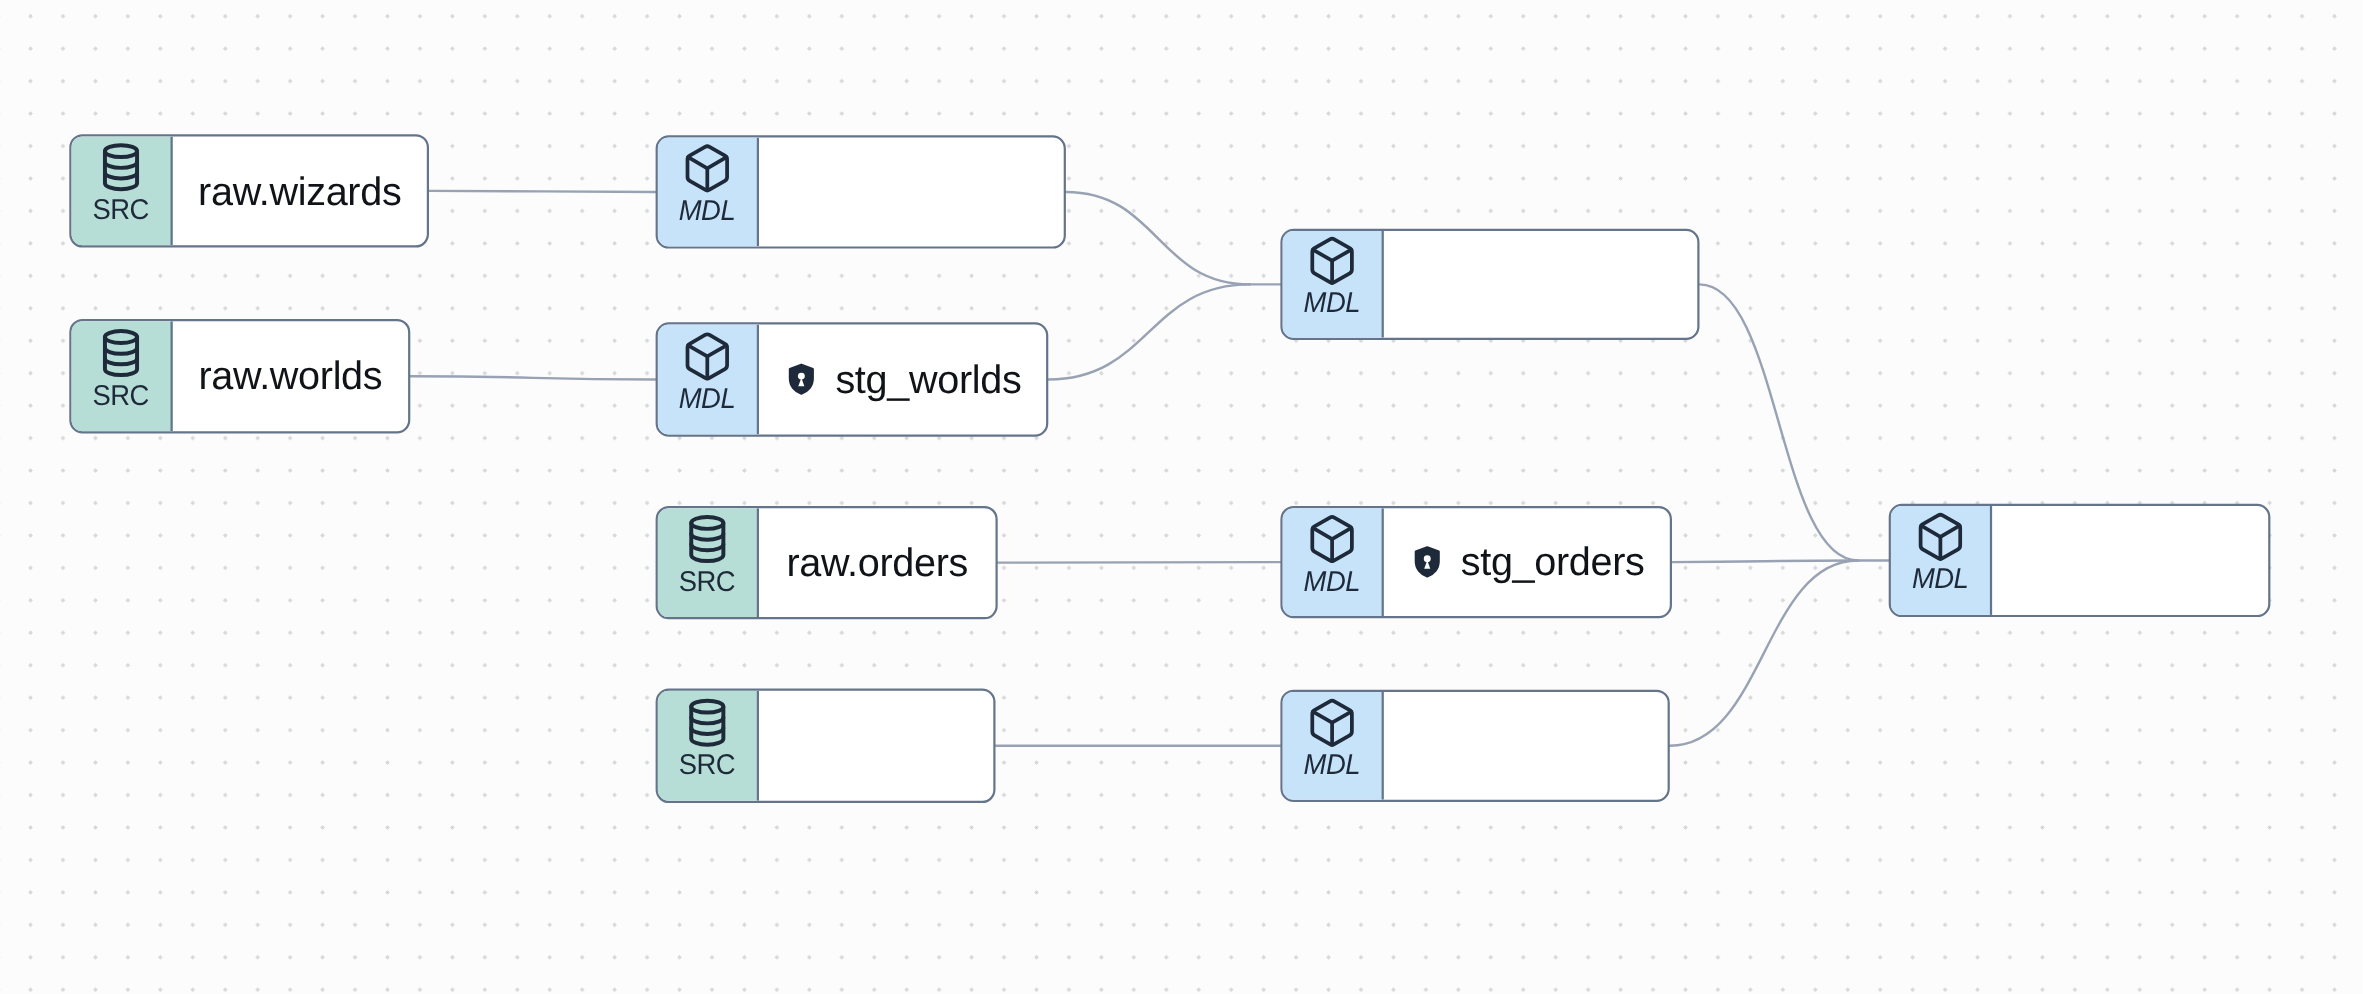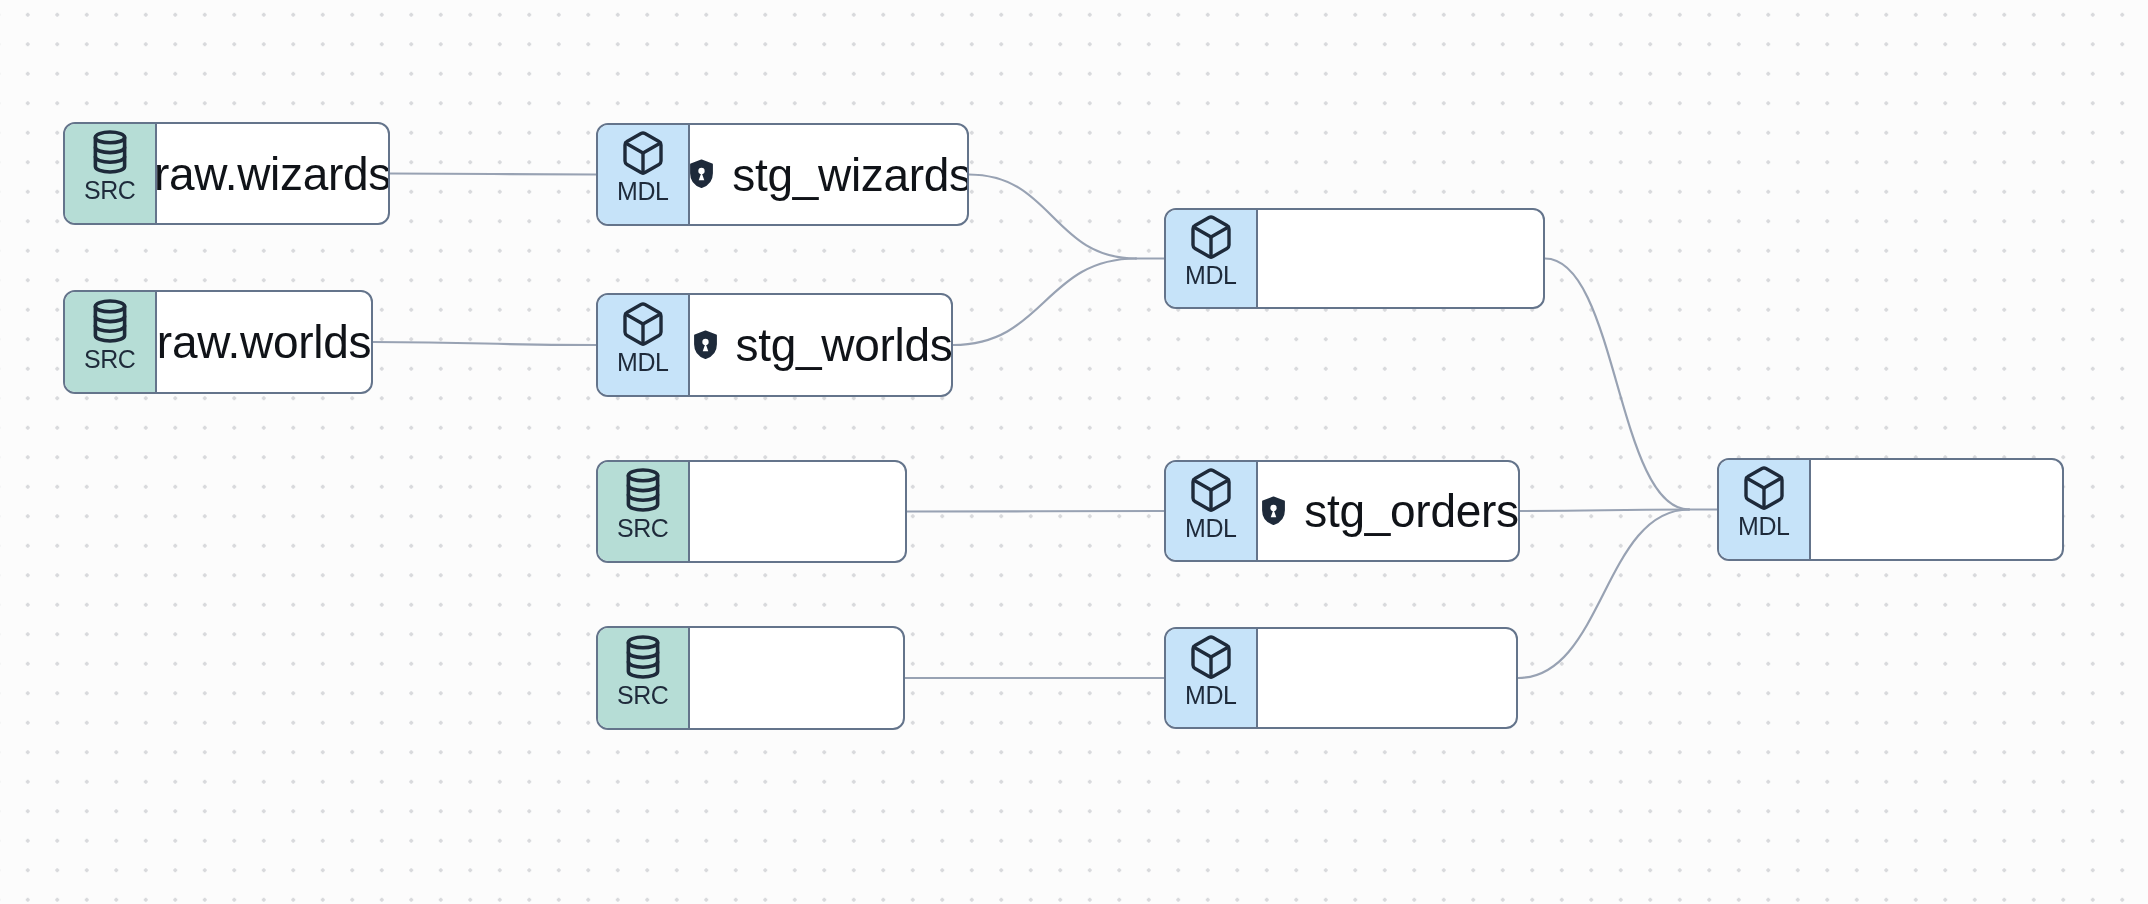--- a/index.html
+++ b/index.html
@@ -43,21 +43,21 @@
     width: 90px;
     display: flex;
     flex-direction: column;
     align-items: center;
     justify-content: center;
     gap: 1px;
     border-right: 2.5px solid var(--border, #64748b);
     padding: 4px 0 20px 0;
   }
   .badge.src { background: var(--src, #b6ddd6); }
-  .badge.mdl { background: var(--mdl, #c6e3f9); }
+  .badge.mdl { background: var(--mdl, #c6e3f9); font-style: italic; }
   .badge-icon svg {
     width: 48px; height: 48px;
     color: var(--icon, #1e2a3a);
     display: block;
   }
   .badge-label {
     font-size: 26px;
     font-weight: 500;
     letter-spacing: -0.5px;
     color: var(--icon, #1e2a3a);
@@ -69,21 +69,21 @@
     display: flex;
     align-items: center;
     justify-content: center;
     gap: 14px;
     padding: 0 20px;
     min-width: 0;
   }
   .shield-wrap { display: flex; align-items: center; }
   .shield-wrap svg { width: 33px; height: 35px; display: block; }
   .node-name {
-    font-size: 46px;
+    font-size: 36px;
     font-weight: 500;
     letter-spacing: -0.3px;
     color: #101318;
     white-space: nowrap;
   }
 </style>
 </head>
 <body>
 
 <div class="canvas" style="--bg: #fcfcfc; --dot: #d8d9dc; --edge: #98a2b3; --border: #64748b; --src: #b6ddd6; --mdl: #c6e3f9; --icon: #1e2a3a;">
@@ -122,114 +122,108 @@
     <div class="badge mdl">
       <span class="badge-icon">
             <svg viewBox="0 0 24 24" fill="none" stroke="currentColor" stroke-width="1.7" stroke-linecap="round" stroke-linejoin="round">
               <path d="M21 16V8a2 2 0 0 0-1-1.73l-7-4a2 2 0 0 0-2 0l-7 4A2 2 0 0 0 3 8v8a2 2 0 0 0 1 1.73l7 4a2 2 0 0 0 2 0l7-4A2 2 0 0 0 21 16z"></path>
               <polyline points="3.27 6.96 12 12.01 20.73 6.96"></polyline>
               <line x1="12" y1="22.08" x2="12" y2="12"></line>
             </svg>
           </span>
       <span class="badge-label">MDL</span>
     </div>
+  </div>
+      <div class="node" style="left: 63px; top: 290px; width: 310px; height: 104px;">
+    <div class="badge src">
+      <span class="badge-icon">
+            <svg viewBox="0 0 24 24" fill="none" stroke="currentColor" stroke-width="1.8" stroke-linecap="round" stroke-linejoin="round">
+              <ellipse cx="12" cy="4.7" rx="7.3" ry="2.7"></ellipse>
+              <path d="M4.7 4.7v14.6c0 1.5 3.3 2.7 7.3 2.7s7.3-1.2 7.3-2.7V4.7"></path>
+              <path d="M4.7 9.6c0 1.5 3.3 2.7 7.3 2.7s7.3-1.2 7.3-2.7"></path>
+              <path d="M4.7 14.4c0 1.5 3.3 2.7 7.3 2.7s7.3-1.2 7.3-2.7"></path>
+            </svg>
+          </span>
+      <span class="badge-label">SRC</span>
+    </div>
+    <div class="content">
+
+      <span class="node-name">raw.worlds</span>
+    </div>
+  </div>
+      <div class="node" style="left: 596px; top: 293px; width: 357px; height: 104px;">
+    <div class="badge mdl">
+      <span class="badge-icon">
+            <svg viewBox="0 0 24 24" fill="none" stroke="currentColor" stroke-width="1.7" stroke-linecap="round" stroke-linejoin="round">
+              <path d="M21 16V8a2 2 0 0 0-1-1.73l-7-4a2 2 0 0 0-2 0l-7 4A2 2 0 0 0 3 8v8a2 2 0 0 0 1 1.73l7 4a2 2 0 0 0 2 0l7-4A2 2 0 0 0 21 16z"></path>
+              <polyline points="3.27 6.96 12 12.01 20.73 6.96"></polyline>
+              <line x1="12" y1="22.08" x2="12" y2="12"></line>
+            </svg>
+          </span>
+      <span class="badge-label">MDL</span>
+    </div>
     <div class="content">
       <span class="shield-wrap" style="color: rgb(30, 42, 58);">
             <svg viewBox="0 0 24 24">
               <path d="M12 1.8 19.6 4.7 V 11 C 19.6 16 16.4 19.6 12 21.1 C 7.6 19.6 4.4 16 4.4 11 V 4.7 Z" fill="currentColor" stroke="currentColor" stroke-width="1.4" stroke-linejoin="round"></path>
               <circle cx="12" cy="9.4" r="2.3" fill="#ffffff"></circle>
               <path d="M12 10.4 L 10 16.1 H 14 Z" fill="#ffffff"></path>
             </svg>
           </span>
-      <span class="node-name">stg_wizards</span>
-    </div>
-  </div>
-      <div class="node" style="left: 63px; top: 290px; width: 310px; height: 104px;">
-    <div class="badge src">
-      <span class="badge-icon">
-            <svg viewBox="0 0 24 24" fill="none" stroke="currentColor" stroke-width="1.8" stroke-linecap="round" stroke-linejoin="round">
-              <ellipse cx="12" cy="4.7" rx="7.3" ry="2.7"></ellipse>
-              <path d="M4.7 4.7v14.6c0 1.5 3.3 2.7 7.3 2.7s7.3-1.2 7.3-2.7V4.7"></path>
-              <path d="M4.7 9.6c0 1.5 3.3 2.7 7.3 2.7s7.3-1.2 7.3-2.7"></path>
-              <path d="M4.7 14.4c0 1.5 3.3 2.7 7.3 2.7s7.3-1.2 7.3-2.7"></path>
-            </svg>
-          </span>
-      <span class="badge-label">SRC</span>
-    </div>
-    <div class="content">
-
-      <span class="node-name">raw.worlds</span>
-    </div>
-  </div>
-      <div class="node" style="left: 596px; top: 293px; width: 357px; height: 104px;">
+      <span class="node-name">stg_worlds</span>
+    </div>
+  </div>
+      <div class="node" style="left: 1164px; top: 208px; width: 381px; height: 101px;">
+    <div class="badge mdl">
+      <span class="badge-icon">
+            <svg viewBox="0 0 24 24" fill="none" stroke="currentColor" stroke-width="1.7" stroke-linecap="round" stroke-linejoin="round">
+              <path d="M21 16V8a2 2 0 0 0-1-1.73l-7-4a2 2 0 0 0-2 0l-7 4A2 2 0 0 0 3 8v8a2 2 0 0 0 1 1.73l7 4a2 2 0 0 0 2 0l7-4A2 2 0 0 0 21 16z"></path>
+              <polyline points="3.27 6.96 12 12.01 20.73 6.96"></polyline>
+              <line x1="12" y1="22.08" x2="12" y2="12"></line>
+            </svg>
+          </span>
+      <span class="badge-label">MDL</span>
+    </div>
+  </div>
+      <div class="node" style="left: 596px; top: 460px; width: 311px; height: 103px;">
+    <div class="badge src">
+      <span class="badge-icon">
+            <svg viewBox="0 0 24 24" fill="none" stroke="currentColor" stroke-width="1.8" stroke-linecap="round" stroke-linejoin="round">
+              <ellipse cx="12" cy="4.7" rx="7.3" ry="2.7"></ellipse>
+              <path d="M4.7 4.7v14.6c0 1.5 3.3 2.7 7.3 2.7s7.3-1.2 7.3-2.7V4.7"></path>
+              <path d="M4.7 9.6c0 1.5 3.3 2.7 7.3 2.7s7.3-1.2 7.3-2.7"></path>
+              <path d="M4.7 14.4c0 1.5 3.3 2.7 7.3 2.7s7.3-1.2 7.3-2.7"></path>
+            </svg>
+          </span>
+      <span class="badge-label">SRC</span>
+    </div>
+    <div class="content">
+
+      <span class="node-name">raw.orders</span>
+    </div>
+  </div>
+      <div class="node" style="left: 1164px; top: 460px; width: 356px; height: 102px;">
     <div class="badge mdl">
       <span class="badge-icon">
             <svg viewBox="0 0 24 24" fill="none" stroke="currentColor" stroke-width="1.7" stroke-linecap="round" stroke-linejoin="round">
               <path d="M21 16V8a2 2 0 0 0-1-1.73l-7-4a2 2 0 0 0-2 0l-7 4A2 2 0 0 0 3 8v8a2 2 0 0 0 1 1.73l7 4a2 2 0 0 0 2 0l7-4A2 2 0 0 0 21 16z"></path>
               <polyline points="3.27 6.96 12 12.01 20.73 6.96"></polyline>
               <line x1="12" y1="22.08" x2="12" y2="12"></line>
             </svg>
           </span>
       <span class="badge-label">MDL</span>
     </div>
     <div class="content">
       <span class="shield-wrap" style="color: rgb(30, 42, 58);">
             <svg viewBox="0 0 24 24">
               <path d="M12 1.8 19.6 4.7 V 11 C 19.6 16 16.4 19.6 12 21.1 C 7.6 19.6 4.4 16 4.4 11 V 4.7 Z" fill="currentColor" stroke="currentColor" stroke-width="1.4" stroke-linejoin="round"></path>
               <circle cx="12" cy="9.4" r="2.3" fill="#ffffff"></circle>
               <path d="M12 10.4 L 10 16.1 H 14 Z" fill="#ffffff"></path>
             </svg>
           </span>
-      <span class="node-name">stg_worlds</span>
-    </div>
-  </div>
-      <div class="node" style="left: 1164px; top: 208px; width: 381px; height: 101px;">
-    <div class="badge mdl">
-      <span class="badge-icon">
-            <svg viewBox="0 0 24 24" fill="none" stroke="currentColor" stroke-width="1.7" stroke-linecap="round" stroke-linejoin="round">
-              <path d="M21 16V8a2 2 0 0 0-1-1.73l-7-4a2 2 0 0 0-2 0l-7 4A2 2 0 0 0 3 8v8a2 2 0 0 0 1 1.73l7 4a2 2 0 0 0 2 0l7-4A2 2 0 0 0 21 16z"></path>
-              <polyline points="3.27 6.96 12 12.01 20.73 6.96"></polyline>
-              <line x1="12" y1="22.08" x2="12" y2="12"></line>
-            </svg>
-          </span>
-      <span class="badge-label">MDL</span>
-    </div>
-  </div>
-      <div class="node" style="left: 596px; top: 460px; width: 311px; height: 103px;">
-    <div class="badge src">
-      <span class="badge-icon">
-            <svg viewBox="0 0 24 24" fill="none" stroke="currentColor" stroke-width="1.8" stroke-linecap="round" stroke-linejoin="round">
-              <ellipse cx="12" cy="4.7" rx="7.3" ry="2.7"></ellipse>
-              <path d="M4.7 4.7v14.6c0 1.5 3.3 2.7 7.3 2.7s7.3-1.2 7.3-2.7V4.7"></path>
-              <path d="M4.7 9.6c0 1.5 3.3 2.7 7.3 2.7s7.3-1.2 7.3-2.7"></path>
-              <path d="M4.7 14.4c0 1.5 3.3 2.7 7.3 2.7s7.3-1.2 7.3-2.7"></path>
-            </svg>
-          </span>
-      <span class="badge-label">SRC</span>
-    </div>
-  </div>
-      <div class="node" style="left: 1164px; top: 460px; width: 356px; height: 102px;">
-    <div class="badge mdl">
-      <span class="badge-icon">
-            <svg viewBox="0 0 24 24" fill="none" stroke="currentColor" stroke-width="1.7" stroke-linecap="round" stroke-linejoin="round">
-              <path d="M21 16V8a2 2 0 0 0-1-1.73l-7-4a2 2 0 0 0-2 0l-7 4A2 2 0 0 0 3 8v8a2 2 0 0 0 1 1.73l7 4a2 2 0 0 0 2 0l7-4A2 2 0 0 0 21 16z"></path>
-              <polyline points="3.27 6.96 12 12.01 20.73 6.96"></polyline>
-              <line x1="12" y1="22.08" x2="12" y2="12"></line>
-            </svg>
-          </span>
-      <span class="badge-label">MDL</span>
-    </div>
-    <div class="content">
-      <span class="shield-wrap" style="color: rgb(30, 42, 58);">
-            <svg viewBox="0 0 24 24">
-              <path d="M12 1.8 19.6 4.7 V 11 C 19.6 16 16.4 19.6 12 21.1 C 7.6 19.6 4.4 16 4.4 11 V 4.7 Z" fill="currentColor" stroke="currentColor" stroke-width="1.4" stroke-linejoin="round"></path>
-              <circle cx="12" cy="9.4" r="2.3" fill="#ffffff"></circle>
-              <path d="M12 10.4 L 10 16.1 H 14 Z" fill="#ffffff"></path>
-            </svg>
-          </span>
       <span class="node-name">stg_orders</span>
     </div>
   </div>
       <div class="node" style="left: 596px; top: 626px; width: 309px; height: 104px;">
     <div class="badge src">
       <span class="badge-icon">
             <svg viewBox="0 0 24 24" fill="none" stroke="currentColor" stroke-width="1.8" stroke-linecap="round" stroke-linejoin="round">
               <ellipse cx="12" cy="4.7" rx="7.3" ry="2.7"></ellipse>
               <path d="M4.7 4.7v14.6c0 1.5 3.3 2.7 7.3 2.7s7.3-1.2 7.3-2.7V4.7"></path>
               <path d="M4.7 9.6c0 1.5 3.3 2.7 7.3 2.7s7.3-1.2 7.3-2.7"></path>

